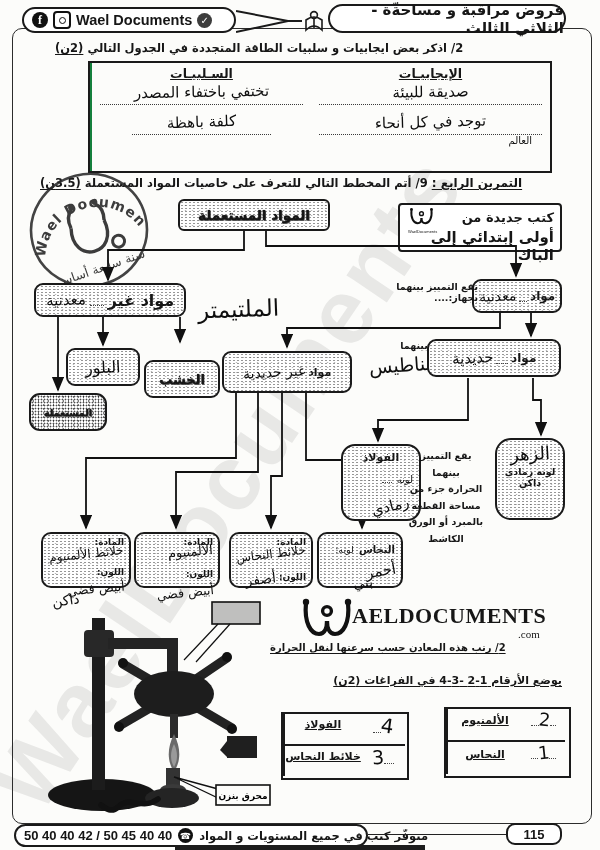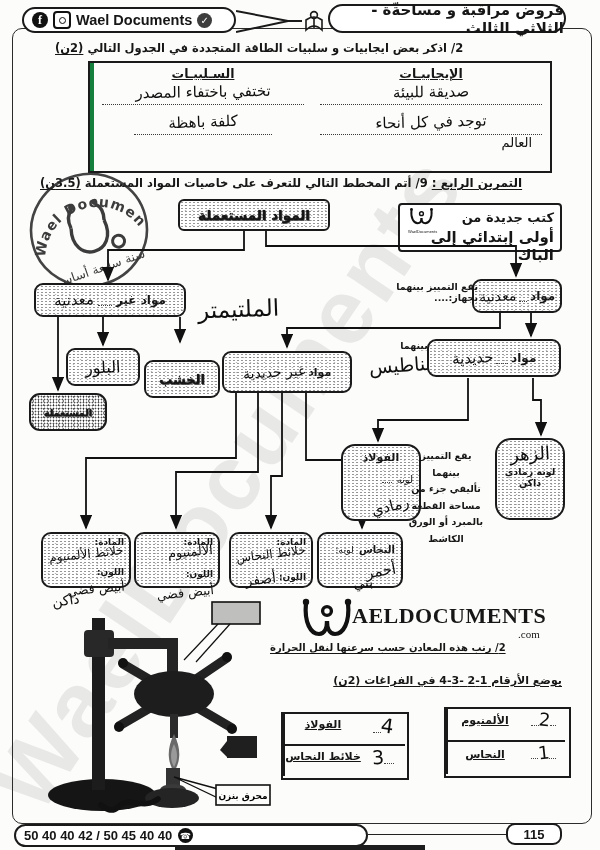--- a/index.html
+++ b/index.html
@@ -60,34 +60,34 @@
 
   <div class="p fbox rtl b" style="left:328px;top:4px;width:238px;height:29px;border-radius:15px;display:flex;align-items:center;justify-content:center;font-size:15px;">فروض مراقبة و مساحةّة - الثلاثي الثالث</div>
 
   <div class="p rtl b" style="left:55px;top:41px;width:508px;font-size:11.5px;text-align:left;">
     <span>2/</span>
     <span>اذكر بعض ايجابيات و سلبيات الطاقة المتجددة في الجدول التالي</span>
     <span class="u">(2ن)</span>
   </div>
 
   <div class="p" style="left:88px;top:61px;width:460px;height:108px;border:2px solid #1a1a1a;display:flex;">
-    <div style="width:219px;border-left:4px solid #15803d;order:1;">
+    <div style="width:219px;border-left:2px solid #15803d;order:1;">
       <div class="cellhead rtl">السـلبيـات</div>
       <div class="entry hw rtl" style="font-size:15px;margin-top:2px;transform:rotate(-1deg);">تختفي باختفاء المصدر</div>
       <div class="dotline"></div>
       <div class="entry hw rtl" style="font-size:15px;margin-top:8px;transform:rotate(-2deg);">كلفة باهظة</div>
       <div class="dotline" style="margin:1px 40px 0 40px;"></div>
     </div>
     <div style="width:239px;order:2;">
       <div class="cellhead rtl">الإيجابيـات</div>
       <div class="entry hw rtl" style="font-size:15px;margin-top:2px;transform:rotate(-1deg);">صديقة للبيئة</div>
       <div class="dotline"></div>
       <div class="entry hw rtl" style="font-size:15px;margin-top:8px;transform:rotate(-1.5deg);">توجد في كل أنحاء</div>
       <div class="dotline"></div>
-      <div class="entry hw rtl" style="font-size:13px;text-align:right;padding-right:18px;">العالم</div>
+      <div class="entry hw rtl" style="font-size:10px;text-align:right;padding-right:18px;">العالم</div>
     </div>
   </div>
 
   <div class="p rtl b" style="left:40px;top:176px;width:525px;font-size:11.5px;text-align:left;">
     <span class="u" style="font-size:12px;">التمرين الرابع :</span>
     <span>9/ أتم المخطط التالي للتعرف على خاصيات المواد المستعملة</span>
     <span class="u">(3.5ن)</span>
   </div>
 
   <svg class="p" style="left:18px;top:168px;" width="142" height="124" viewBox="0 0 142 124">
@@ -145,21 +145,21 @@
       <polyline points="236,393 236,458 86,458 86,528" marker-end="url(#arr)"></polyline>
       <polyline points="258,393 258,472 176,472 176,528" marker-end="url(#arr)"></polyline>
       <polyline points="282,393 282,476 271,476 271,528" marker-end="url(#arr)"></polyline>
       <polyline points="306,393 306,460 362,460 362,528" marker-end="url(#arr)"></polyline>
     </g>
   </svg>
 
   <div class="p fbox noisy smudge b rtl" style="left:178px;top:199px;width:152px;height:32px;border-radius:6px;display:flex;align-items:center;justify-content:center;font-size:13.5px;">المواد المستعملة</div>
 
   <div class="p fbox noisy rtl" style="left:34px;top:283px;width:152px;height:34px;display:flex;align-items:center;justify-content:center;gap:4px;">
-    <span class="printed b" style="font-size:12px;">مواد غير</span>
+    <span class="printed b" style="font-size:16px;">مواد غير</span>
     <span class="dots" style="width:14px;"></span>
     <span class="hw" style="font-size:15px;display:inline-block;transform:rotate(-2deg);">معدنية</span>
   </div>
 
   <div class="p fbox noisy rtl" style="left:472px;top:279px;width:90px;height:34px;display:flex;align-items:center;justify-content:center;gap:3px;">
     <span class="printed b" style="font-size:12px;">مواد</span>
     <span class="dots" style="width:8px;"></span>
     <span class="hw" style="font-size:14px;display:inline-block;transform:rotate(-2deg);">معدنية</span>
   </div>
 
@@ -195,21 +195,21 @@
     <div class="printed b" style="font-size:11px;text-align:center;">الفولاذ</div>
     <div style="margin-top:4px;">
       <span class="printed" style="font-size:10px;">لونه</span>
       <span class="dots" style="width:10px;"></span>
       <span class="hw" style="font-size:15px;display:inline-block;transform:rotate(-14deg) translate(-6px,8px);">رمادي</span>
     </div>
   </div>
 
   <div class="p rtl b printed" style="left:406px;top:448px;width:80px;font-size:9.5px;text-align:center;line-height:16.5px;">
     <div>يقع التمييز بينهما</div>
-    <div>تأليفي جزء من</div>
+    <div>الحرارة جزء من</div>
     <div>مساحة القطعة</div>
     <div>بالمبرد أو الورق</div>
     <div>الكاشط</div>
   </div>
 
   <div class="p fbox noisy rtl" style="left:495px;top:438px;width:70px;height:82px;border-radius:16px;padding:3px 4px;box-sizing:border-box;text-align:center;">
     <div class="hw" style="font-size:18px;transform:rotate(-3deg);">الزهر</div>
     <div class="printed b" style="font-size:9.5px;margin-top:2px;">لونه رمادي</div>
     <div class="printed b" style="font-size:9.5px;">داكن</div>
   </div>
@@ -334,18 +334,19 @@
     </div>
     <div class="tbl-label rtl" style="border-left:2px solid #1a1a1a;order:3;padding-top:6px;">النحاس</div>
     <div style="order:4;text-align:center;">
       <span class="dots" style="width:7px;"></span><span class="hw" style="font-size:18px;display:inline-block;transform:rotate(-6deg);">1</span><span class="dots" style="width:7px;"></span>
     </div>
   </div>
 
   <div class="p fbox" style="left:14px;top:824px;width:354px;height:23px;border-radius:12px;border-width:2.2px;display:flex;align-items:center;gap:6px;padding:0 8px;box-sizing:border-box;">
     <span class="ltr b" style="font-family:'Liberation Sans',sans-serif;font-size:13px;white-space:nowrap;">50 40 40 42 / 50 45 40 40</span>
     <span style="width:15px;height:15px;border-radius:50%;background:#111;color:#fff;font-size:9px;display:flex;align-items:center;justify-content:center;flex:none;">☎</span>
+    <span class="rtl b" style="font-size:11.5px;white-space:nowrap;">متوفّر كتب في جميع المستويات و المواد</span>
   </div>
   <div class="p" style="left:368px;top:834px;width:138px;height:0;border-top:1.8px solid #222;"></div>
   <div class="p fbox b" style="left:506px;top:823px;width:56px;height:22px;border-radius:9px;display:flex;align-items:center;justify-content:center;font-family:'Liberation Sans',sans-serif;font-size:13px;">115</div>
   <div class="p" style="left:175px;top:845px;width:250px;height:5px;background:#1d1d1d;"></div>
 
 </div>
 
 </body></html>

